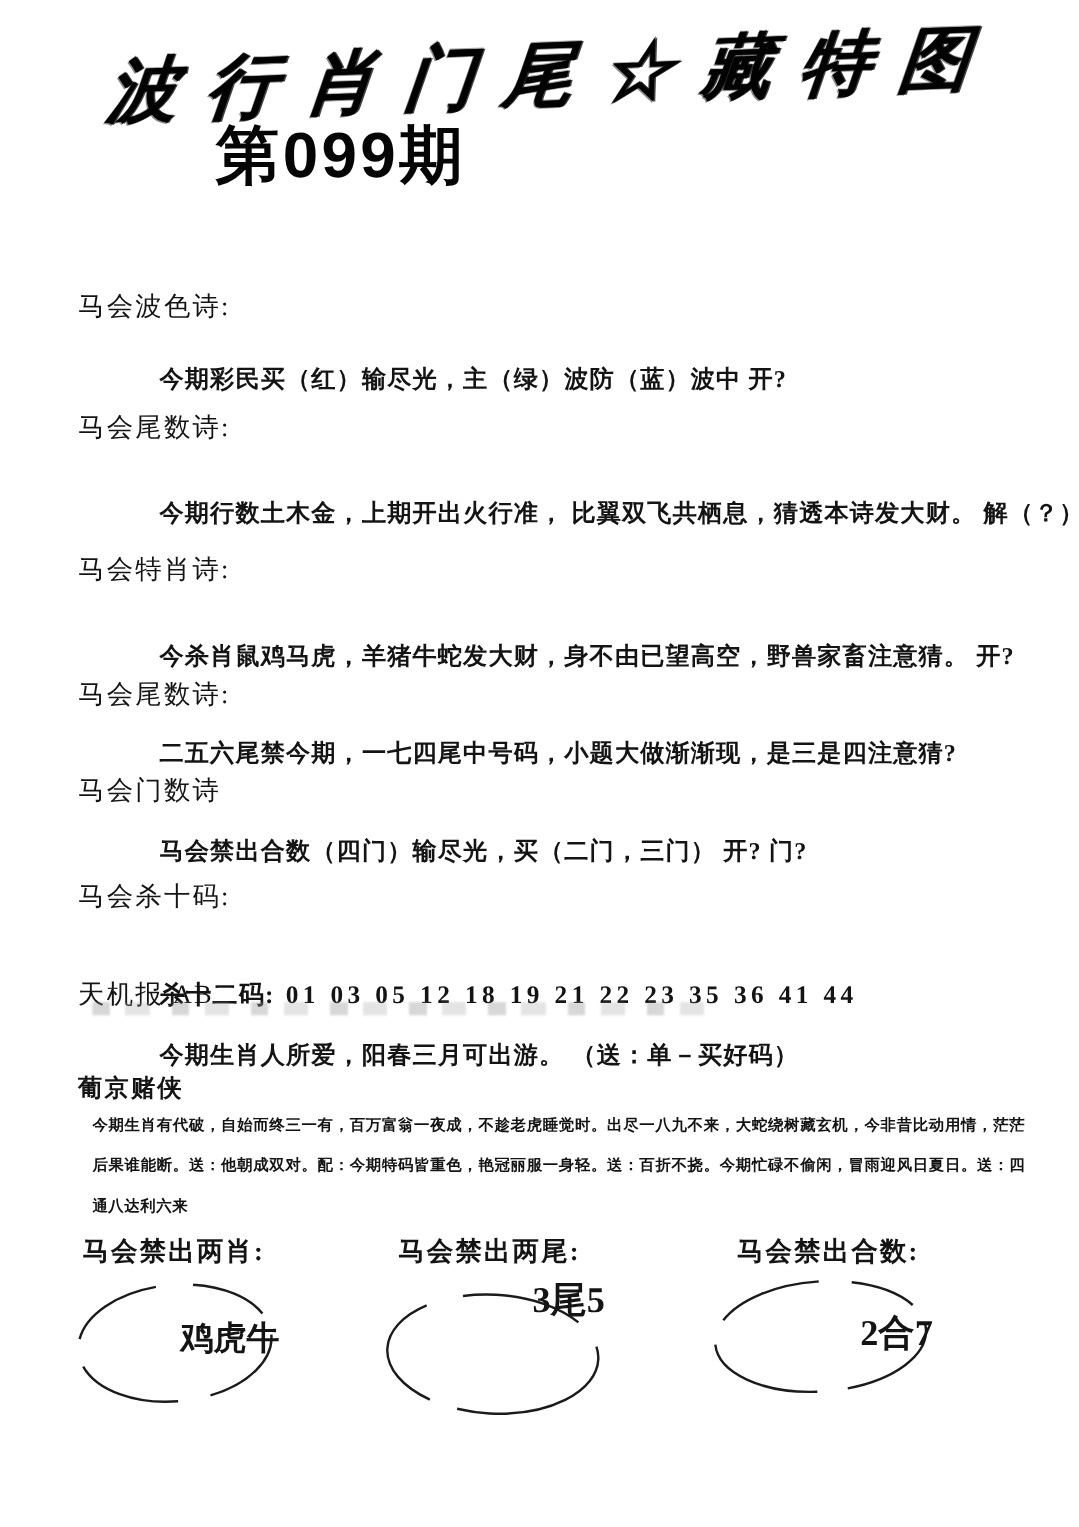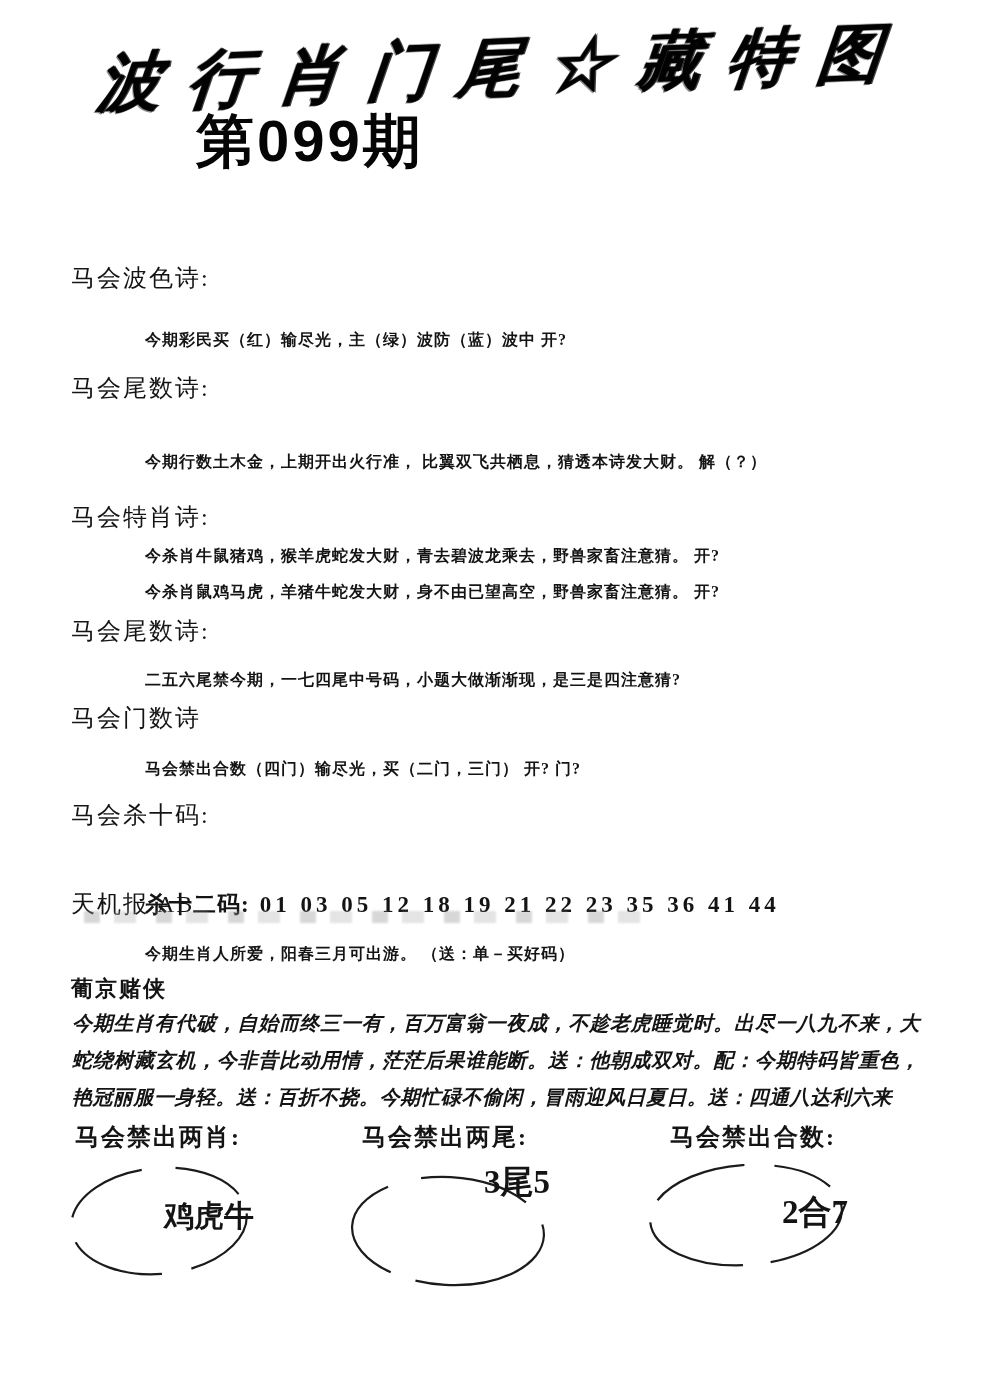--- a/index.html
+++ b/index.html
@@ -31,32 +31,32 @@
   .provider{
     position:absolute;left:274px;top:214px;
     font-size:30px;font-weight:bold;letter-spacing:1px;white-space:nowrap;
   }
   .label{
     position:absolute;left:71px;
     font-size:24px;letter-spacing:2px;white-space:nowrap;
   }
   .poem{
     position:absolute;left:145px;
-    font-size:16px;font-weight:bold;letter-spacing:1px;white-space:nowrap;
+    font-size:22px;font-weight:bold;letter-spacing:1px;white-space:nowrap;
   }
   .kill-line{
     position:absolute;left:145px;top:857px;
     font-size:23px;font-weight:bold;letter-spacing:1px;white-space:nowrap;margin-top:32px;
   }
   .kill-line .nums{margin-left:10px;letter-spacing:4px;font-family:"Liberation Serif","DejaVu Serif",serif;}
   .bold-label{font-weight:bold;}
   .para{
-    position:absolute;left:72px;top:1005px;width:848px;
-    font-size:20px;font-weight:bold;line-height:37px;
-    text-align:justify;letter-spacing:0.5px;font-style:italic;
+    position:absolute;left:84px;top:1005px;width:848px;
+    font-size:14px;font-weight:bold;line-height:37px;
+    text-align:justify;letter-spacing:0.5px;
   }
   .ghost-row{
     position:absolute;left:84px;top:911px;width:570px;height:12px;
     background:repeating-linear-gradient(90deg,
       rgba(150,150,150,.38) 0 16px, rgba(255,255,255,0) 16px 30px,
       rgba(165,165,165,.30) 30px 52px, rgba(255,255,255,0) 52px 72px);
     filter:blur(1.2px);
   }
   .foot-label{
     position:absolute;top:1121px;
@@ -76,21 +76,20 @@
   <div class="title">波行肖门尾☆藏特图</div>
   <div class="issue">第099期</div>
 
   <div class="label" style="top:262px">马会波色诗:</div>
   <div class="poem" style="top:330px">今期彩民买（红）输尽光，主（绿）波防（蓝）波中 开?</div>
 
   <div class="label" style="top:372px">马会尾数诗:</div>
   <div class="poem" style="top:452px">今期行数土木金，上期开出火行准， 比翼双飞共栖息，猜透本诗发大财。 解（？）</div>
 
   <div class="label" style="top:501px">马会特肖诗:</div>
-  <div class="poem" style="top:546px">今杀肖牛鼠猪鸡，猴羊虎蛇发大财，青去碧波龙乘去，野兽家畜注意猜。 开?</div>
   <div class="poem" style="top:582px">今杀肖鼠鸡马虎，羊猪牛蛇发大财，身不由已望高空，野兽家畜注意猜。 开?</div>
 
   <div class="label" style="top:615px">马会尾数诗:</div>
   <div class="poem" style="top:670px">二五六尾禁今期，一七四尾中号码，小题大做渐渐现，是三是四注意猜?</div>
 
   <div class="label" style="top:702px">马会门数诗</div>
   <div class="poem" style="top:759px">马会禁出合数（四门）输尽光，买（二门，三门） 开? 门?</div>
 
   <div class="label" style="top:799px">马会杀十码:</div>
   <div class="kill-line">

